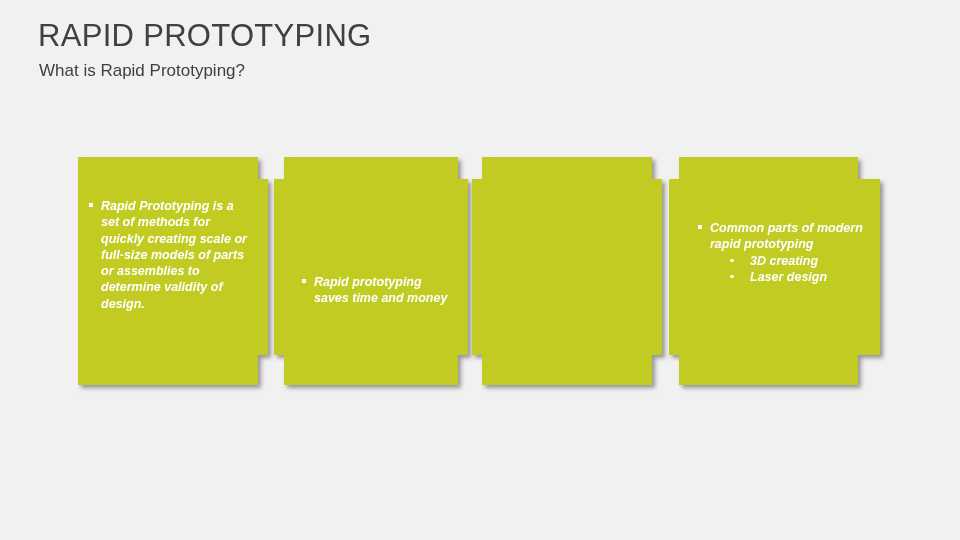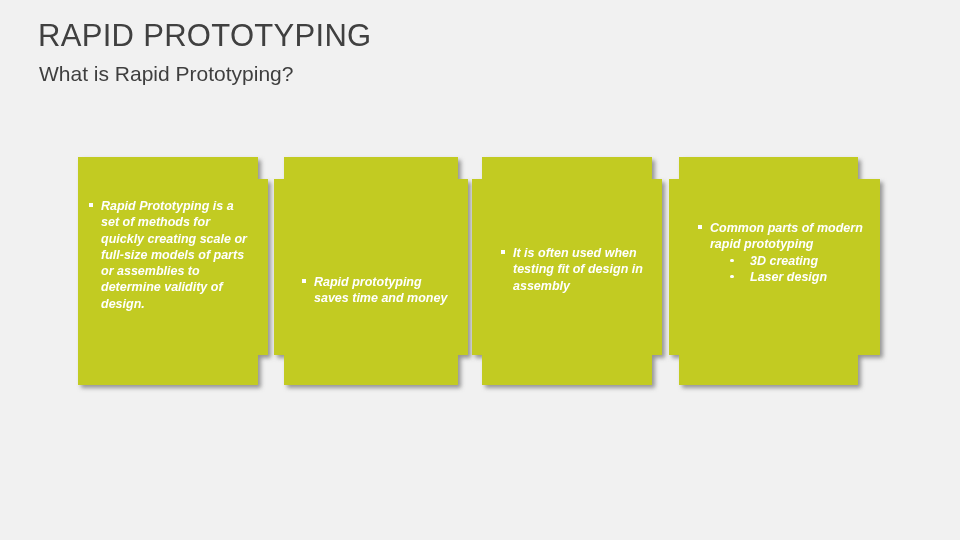--- a/index.html
+++ b/index.html
@@ -33,21 +33,21 @@
     font-weight: normal;
     color: #404040;
     letter-spacing: 0.3px;
     line-height: 1.15;
     white-space: nowrap;
   }
   .subtitle {
     position: absolute;
     left: 39px;
     top: 61px;
-    font-size: 21px;
+    font-size: 17px;
     font-weight: normal;
     color: #3f3f3f;
     line-height: 1.2;
     white-space: nowrap;
   }
 
   
   .band {
     position: absolute;
     left: 0;
@@ -160,25 +160,20 @@
         <li>Rapid Prototyping is a set of methods for quickly creating scale or full-size models of parts or assemblies to determine validity of design.</li>
       </ul>
     </div>
 
     <div class="chev-text" id="txt2">
       <ul class="bullets">
         <li>Rapid prototyping saves time and money</li>
       </ul>
     </div>
 
-    <div class="chev-text" id="txt3">
-      <ul class="bullets">
-        <li>It is often used when testing fit of design in assembly</li>
-      </ul>
-    </div>
 
     <div class="chev-text" id="txt4">
       <ul class="bullets">
         <li>Common parts of modern rapid prototyping</li>
       </ul>
       <ul class="subbullets">
         <li>3D creating</li>
         <li>Laser design</li>
       </ul>
     </div>

